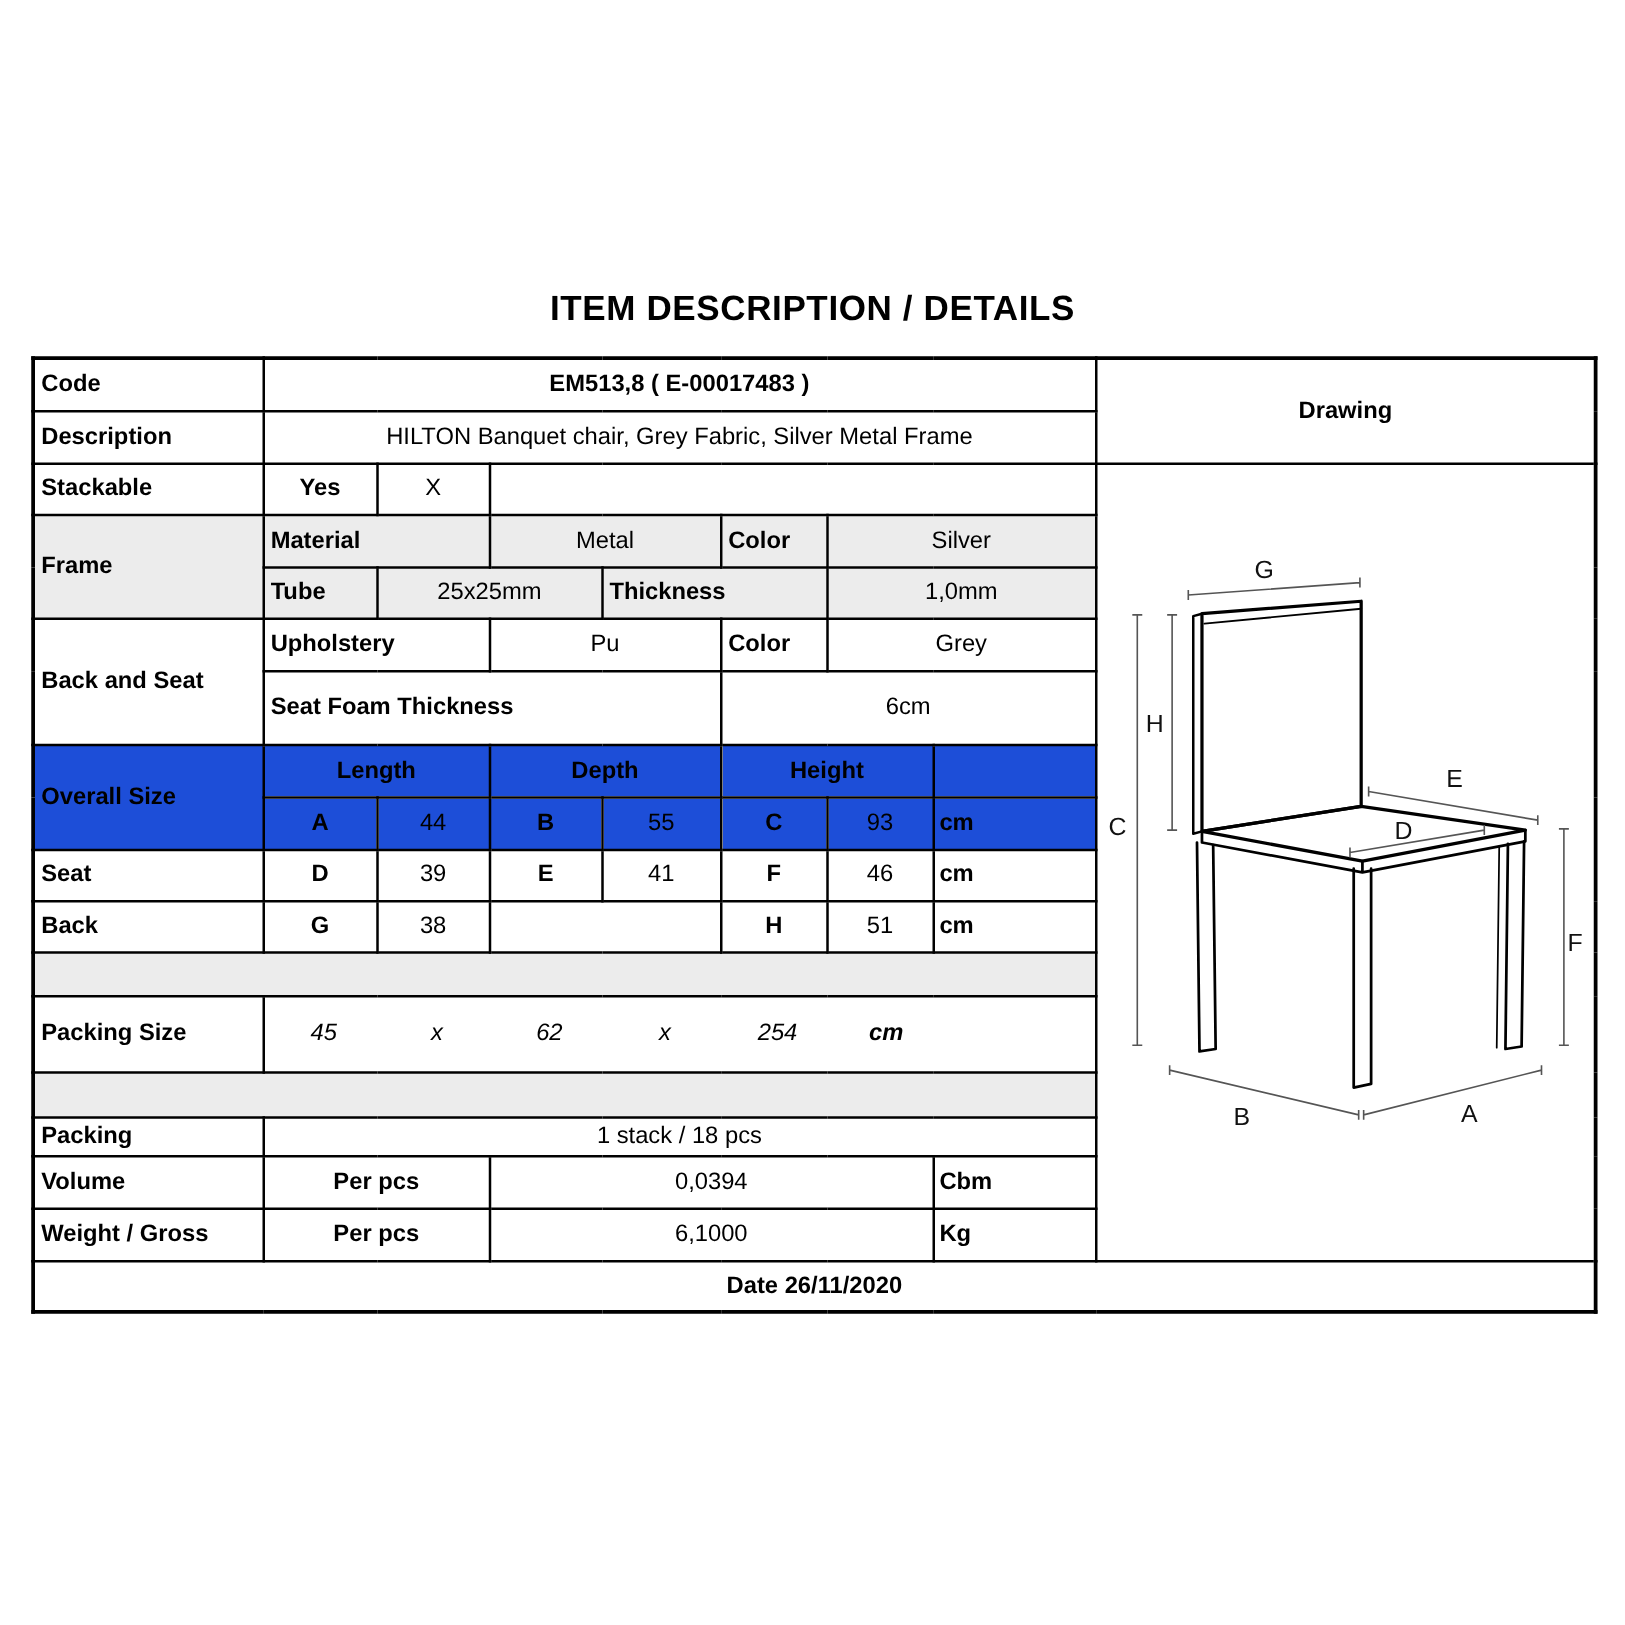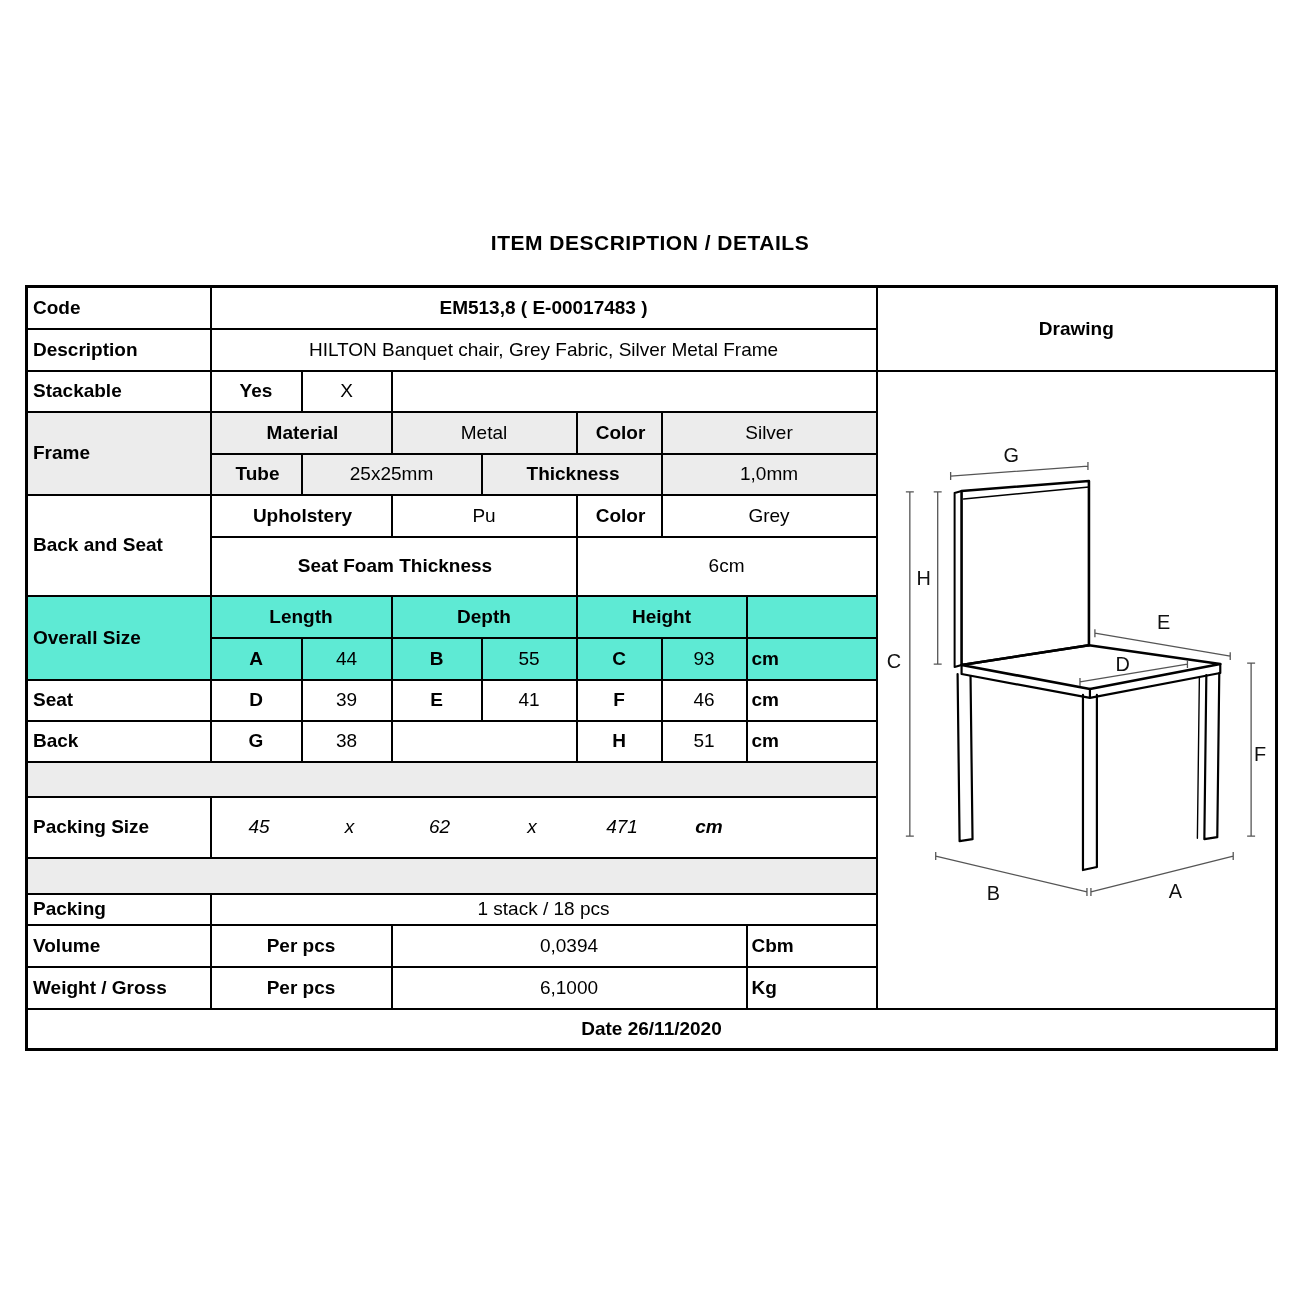--- a/index.html
+++ b/index.html
@@ -8,21 +8,21 @@
     width:1300px; height:1300px;
     font-family:"Liberation Sans", sans-serif;
     color:#000;
     position:relative;
     overflow:hidden;
   }
   .sheet { position:absolute; top:0; left:0; width:1300px; height:1300px; background:#fff; }
 
   .title {
     position:absolute; top:231px; left:0; width:1300px;
-    text-align:center; font-size:21px; font-weight:bold; letter-spacing:0.5px;
+    text-align:center; font-size:28px; font-weight:bold; letter-spacing:0.5px;
   }
 
   table.spec {
     position:absolute; left:25px; top:285px;
     width:1250px;
     border-collapse:collapse;
     table-layout:fixed;
     border:3px solid #000;
   }
   td {
@@ -30,23 +30,23 @@
     font-size:19px;
     text-align:center;
     vertical-align:middle;
     padding:0 2px;
     overflow:hidden;
     white-space:nowrap;
   }
   td.lbl   { text-align:left; font-weight:bold; padding-left:5px; }
   td.hdr   { font-weight:bold; }
   td.unit  { text-align:left; font-weight:bold; padding-left:4px; }
-  td.uleft { text-align:center; padding-left:5px; font-weight:bold; }
+  td.uleft { text-align:left; padding-left:5px; font-weight:bold; }
   .grey    { background:#ececec; }
-  .yellow  { background:#5eead4; }
+  .yellow  { background:#1d4ed8; }
 
   .psflex { display:flex; width:100%; align-items:center;font-style:italic; }
   .psflex span { display:block; text-align:center; }
   .ps1{width:91px}.ps2{width:90px}.ps3{width:90px}.ps4{width:95px}.ps5{width:85px}
   .psu{width:85px; font-weight:bold; text-align:left; padding-left:4px;}
 
   .drawcell { vertical-align:top; padding:0; background:#fff; }
   svg text { font-family:"Liberation Sans", sans-serif; font-size:20px; fill:#111; }
 </style>
 </head>
@@ -199,21 +199,21 @@
     </tr>
 
     <tr style="height:61px">
       <td class="lbl">Packing Size</td>
       <td colspan="7">
         <div class="psflex">
           <span class="ps1">45</span>
           <span class="ps2">x</span>
           <span class="ps3">62</span>
           <span class="ps4">x</span>
-          <span class="ps5">471</span>
+          <span class="ps5">254</span>
           <span class="psu">cm</span>
         </div>
       </td>
     </tr>
 
     <tr style="height:36px">
       <td class="grey" colspan="8"></td>
     </tr>
 
     <tr style="height:31px">

